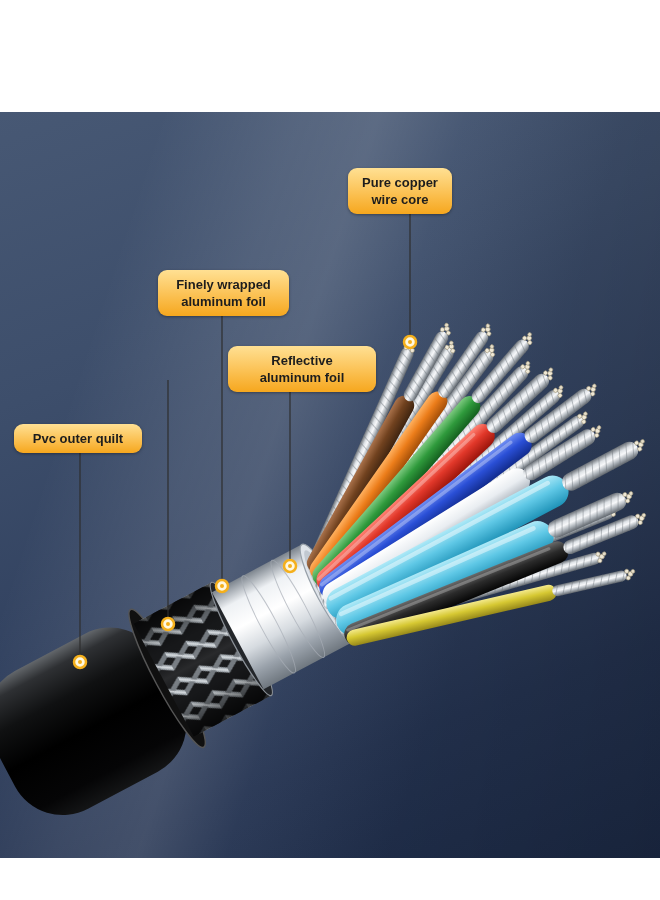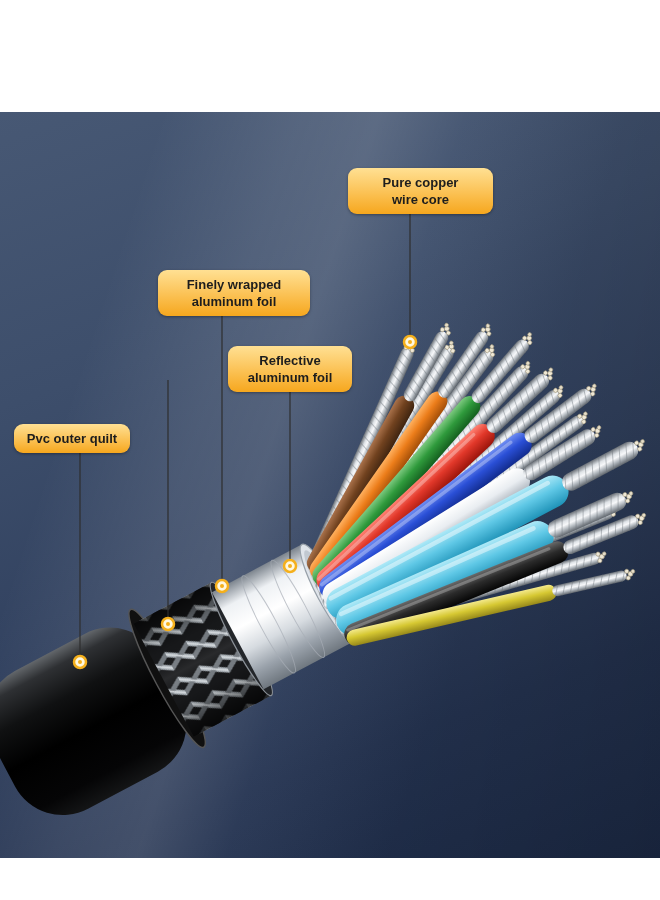--- a/index.html
+++ b/index.html
@@ -281,26 +281,26 @@
           <circle r="6" fill="#fff8e0" stroke="#f5b01c" stroke-width="2.5"></circle>
             <circle r="2" fill="#f5b01c"></circle>
         </g>
         <g transform="translate(80,550)">
           <circle r="6" fill="#fff8e0" stroke="#f5b01c" stroke-width="2.5"></circle>
             <circle r="2" fill="#f5b01c"></circle>
         </g>
       </g>
     </svg>
 
-    <div class="callout" style="left:348px;top:56px;width:145px;">Pure copper
+    <div class="callout" style="left:348px;top:56px;width:104px;">Pure copper
 wire core</div>
 
-    <div class="callout" style="left:158px;top:158px;width:152px;">Finely wrapped
+    <div class="callout" style="left:158px;top:158px;width:131px;">Finely wrapped
 aluminum foil</div>
 
-    <div class="callout" style="left:228px;top:234px;width:124px;">Reflective
+    <div class="callout" style="left:228px;top:234px;width:148px;">Reflective
 aluminum foil</div>
 
 
-    <div class="callout" style="left:14px;top:312px;width:116px;">Pvc outer quilt</div>
+    <div class="callout" style="left:14px;top:312px;width:128px;">Pvc outer quilt</div>
 
   </div>
 </div>
 
 </body></html>

